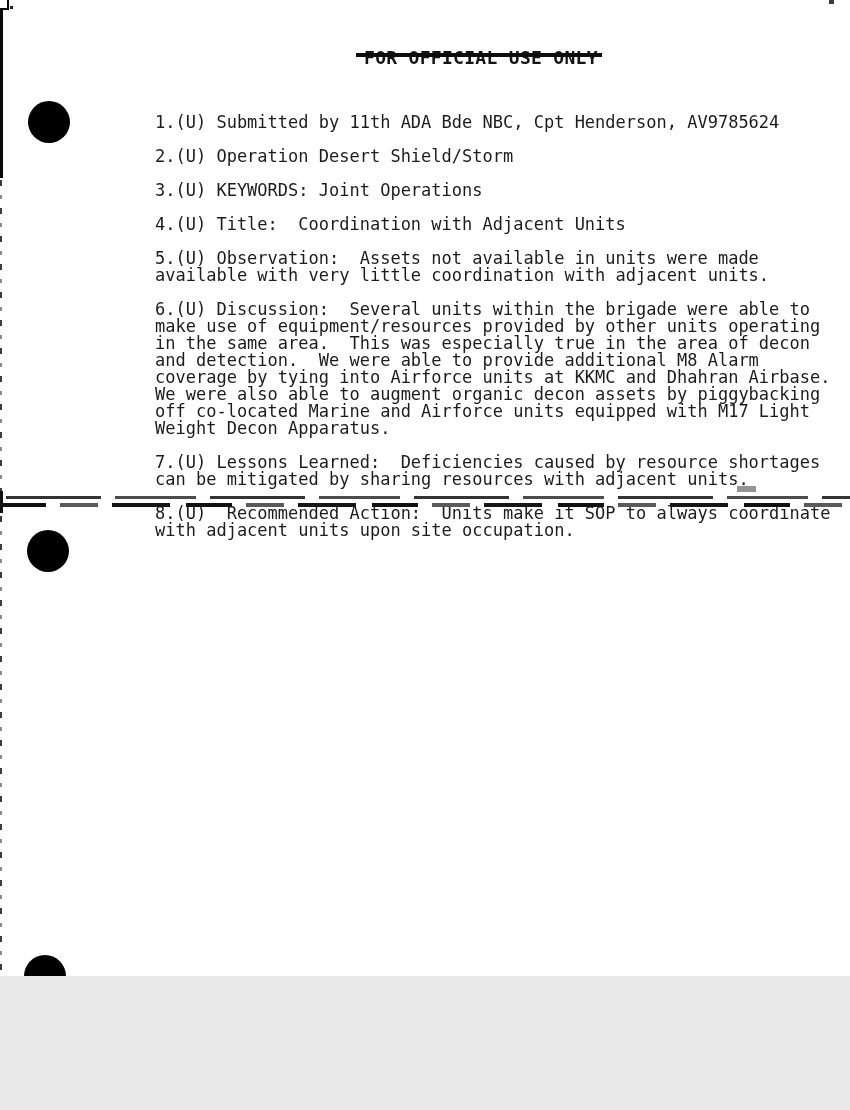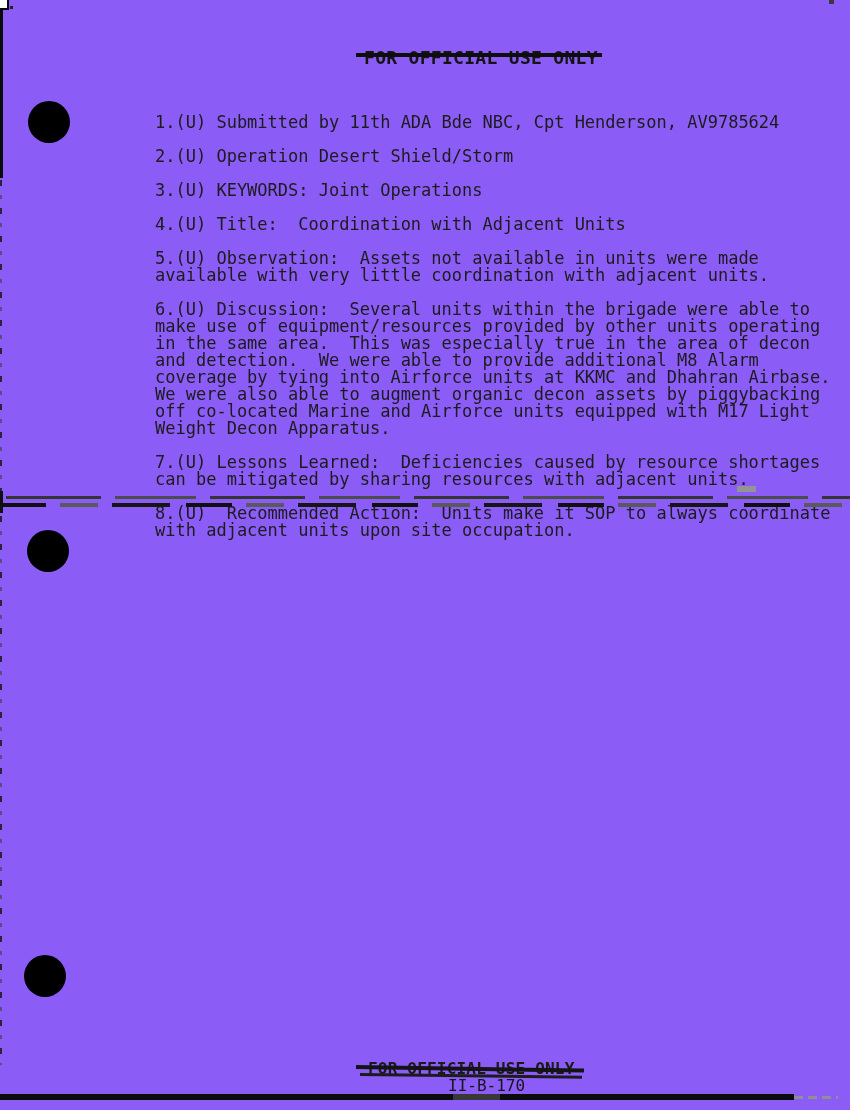--- a/index.html
+++ b/index.html
@@ -1,21 +1,21 @@
 <!DOCTYPE html>
 <html><head>
 <meta charset="utf-8">
 <style>
   * { margin: 0; padding: 0; box-sizing: border-box; }
   html, body { background: #e8e8e8; }
   .page {
     position: relative;
     width: 850px;
-    height: 1110px;
-    background: #8b5cf6;
+    height: 976px;
+    background: #ffffff;
     overflow: hidden;
     font-family: "DejaVu Sans Mono", "Liberation Mono", monospace;
     color: #1b1b1b;
   }
 
   
   .left-bar {
     position: absolute; left: 0; top: 8px; width: 3px; height: 170px;
     background: #0a0a0a;
   }

